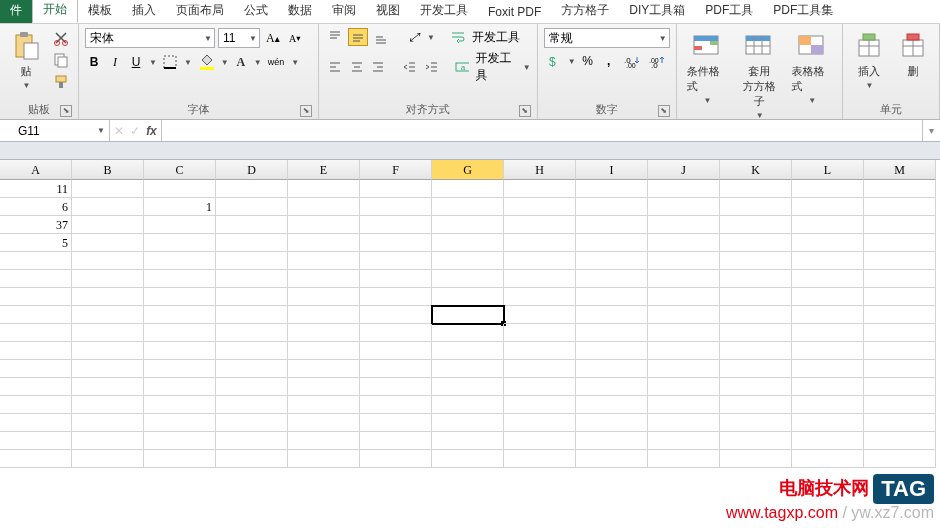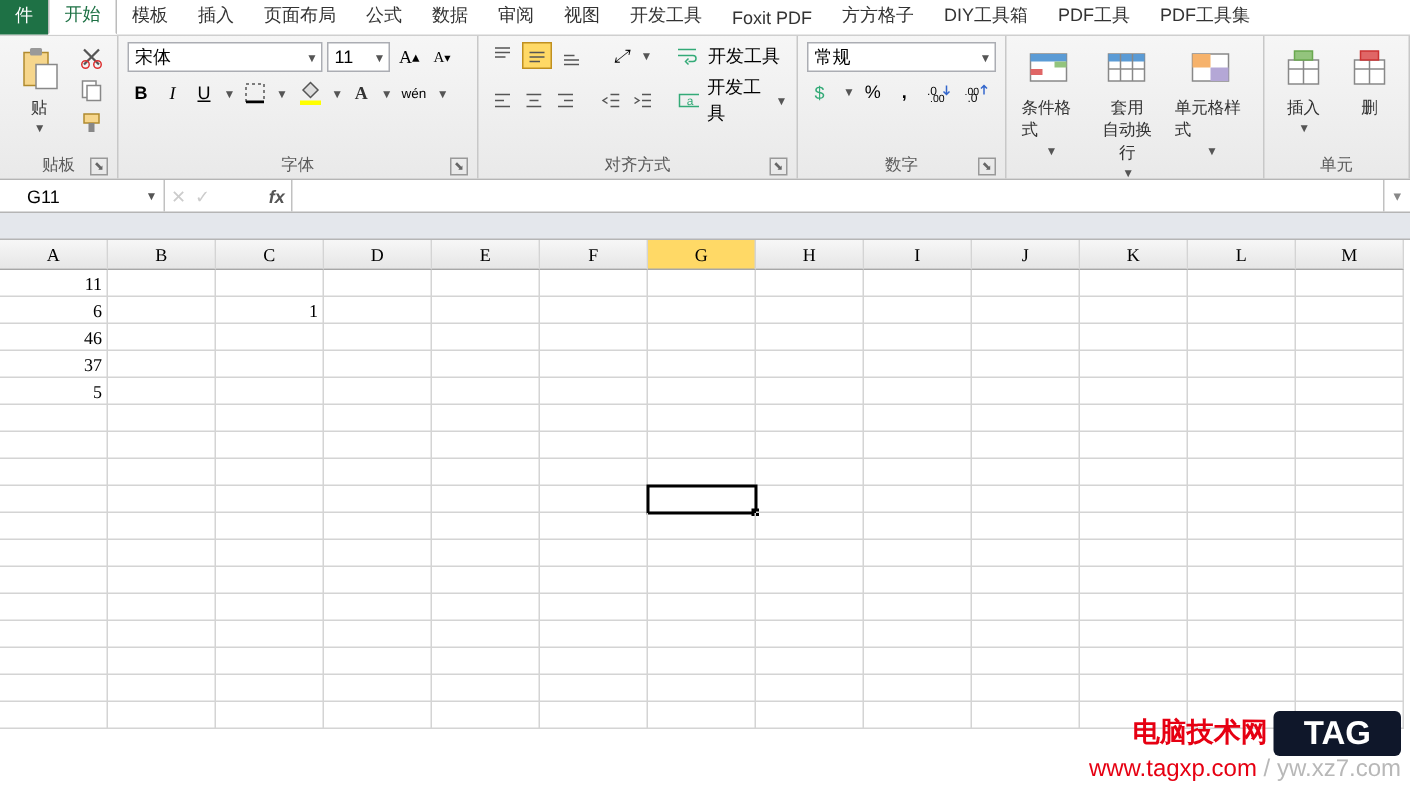--- a/index.html
+++ b/index.html
@@ -25,21 +25,21 @@
 .dd { font-size: 8px; color: #555; margin-left: 1px; }
 .sel { background: #fff; border: 1px solid #abadb3; height: 20px; display: flex; align-items: center; padding: 0 2px 0 4px; font-size: 12px; }
 .sel .arrow { margin-left: auto; font-size: 8px; color: #555; }
 .highlight { background: #ffd966; border: 1px solid #c09020; }
 
 
 .fbar { display: flex; height: 22px; border-bottom: 1px solid #b5b5b5; background: #fff; align-items: stretch; }
 .namebox { width: 110px; border-right: 1px solid #c1c1c1; display: flex; align-items: center; padding-left: 18px; font-size: 12px; position: relative; }
 .namebox .arrow { margin-left: auto; margin-right: 4px; font-size: 8px; color: #555; }
 .fx-btns { display: flex; align-items: center; padding: 0 4px; gap: 6px; color: #888; }
-.fx { font-style: italic; font-weight: bold; font-size: 12px; color: #555; margin-left: 33px; }
+.fx { font-style: italic; font-weight: bold; font-size: 12px; color: #555; }
 .finput { flex: 1; border-left: 1px solid #c1c1c1; padding-left: 4px; }
 .expand { width: 18px; border-left: 1px solid #c1c1c1; display: flex; align-items: center; justify-content: center; color: #888; font-size: 10px; }
 
 
 .gap { height: 18px; background: #e4e7ec; border-bottom: 1px solid #b5b5b5; }
 
 
 .grid-wrap { display: flex; height: calc(528px - 24px - 96px - 22px - 18px); overflow: hidden; position: relative; }
 .gridarea { flex: 1; overflow: hidden; }
 .colhdrs { display: flex; height: 20px; }
@@ -47,21 +47,21 @@
 .ch.active { background: #ffd966; }
 .rows { display: flex; flex-direction: column; }
 .gridrow { display: flex; height: 18px; }
 .cell { width: 72px; border-right: 1px solid #d4d4d4; border-bottom: 1px solid #d4d4d4; padding-right: 3px; text-align: right; font-size: 12px; line-height: 18px; font-family: "SimSun", serif; position: relative; }
 .selcell { outline: 2px solid #000; outline-offset: -1px; }
 .selcell::after { content: ""; position: absolute; right: -3px; bottom: -3px; width: 5px; height: 5px; background: #000; }
 
 
 .wm { position: absolute; right: 6px; bottom: 6px; text-align: right; }
 .wm .l1 { color: #e60012; font-weight: bold; font-size: 18px; }
-.wm .tag { display: inline-block; background: #0f172a; color: #fff; font-weight: bold; font-size: 22px; padding: 2px 20px; border-radius: 4px; margin-left: 4px; vertical-align: middle; }
+.wm .tag { display: inline-block; background: #0c4a6e; color: #fff; font-weight: bold; font-size: 22px; padding: 2px 8px; border-radius: 4px; margin-left: 4px; vertical-align: middle; }
 .wm .l2 { color: #e60012; font-size: 16px; }
 .wm .l2 .gray { color: #b8b8b8; }
 
 svg { display: block; }
 </style>
 </head>
 <body>
 
 <div class="tabs">
   <div class="tab first">件</div>
@@ -304,32 +304,32 @@
         <span class="ico">
             <svg width="30" height="28">
               <rect x="2" y="4" width="24" height="18" fill="#fff" stroke="#888"></rect>
               <rect x="2" y="4" width="24" height="5" fill="#5b9bd5"></rect>
               <line x1="10" y1="4" x2="10" y2="22" stroke="#888"></line>
               <line x1="18" y1="4" x2="18" y2="22" stroke="#888"></line>
               <line x1="2" y1="14" x2="26" y2="14" stroke="#888"></line>
             </svg>
           </span>
         <span style="white-space:pre-line;text-align:center">套用
-自动换行</span>
+方方格子</span>
           <span class="dd">▼</span>
       </div>
       <div class="big-btn">
         <span class="ico">
             <svg width="30" height="28">
               <rect x="2" y="4" width="24" height="18" fill="#fff" stroke="#888"></rect>
               <rect x="2" y="4" width="12" height="9" fill="#f6b26b"></rect>
               <rect x="14" y="13" width="12" height="9" fill="#b4a7d6"></rect>
             </svg>
           </span>
-        <span>单元格样式</span>
+        <span>表格格式</span>
           <span class="dd">▼</span>
       </div>
     </div>
   </div>
 
   <div class="group">
     <div class="group-body">
       <div class="big-btn">
         <span class="ico">
             <svg width="28" height="28">
@@ -417,35 +417,20 @@
           <div class="cell"></div>
           <div class="cell"></div>
           <div class="cell"></div>
           <div class="cell"></div>
           <div class="cell"></div>
           <div class="cell"></div>
           <div class="cell"></div>
           <div class="cell"></div>
         </div>
         <div class="gridrow">
-          <div class="cell">46</div>
-          <div class="cell"></div>
-          <div class="cell"></div>
-          <div class="cell"></div>
-          <div class="cell"></div>
-          <div class="cell"></div>
-          <div class="cell"></div>
-          <div class="cell"></div>
-          <div class="cell"></div>
-          <div class="cell"></div>
-          <div class="cell"></div>
-          <div class="cell"></div>
-          <div class="cell"></div>
-        </div>
-        <div class="gridrow">
           <div class="cell">37</div>
           <div class="cell"></div>
           <div class="cell"></div>
           <div class="cell"></div>
           <div class="cell"></div>
           <div class="cell"></div>
           <div class="cell"></div>
           <div class="cell"></div>
           <div class="cell"></div>
           <div class="cell"></div>

